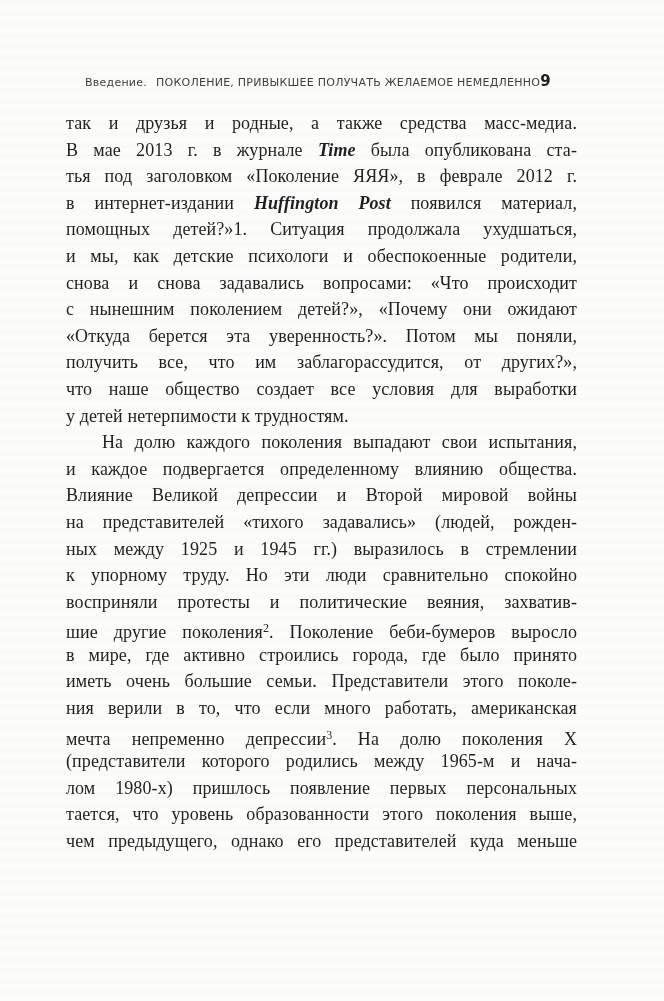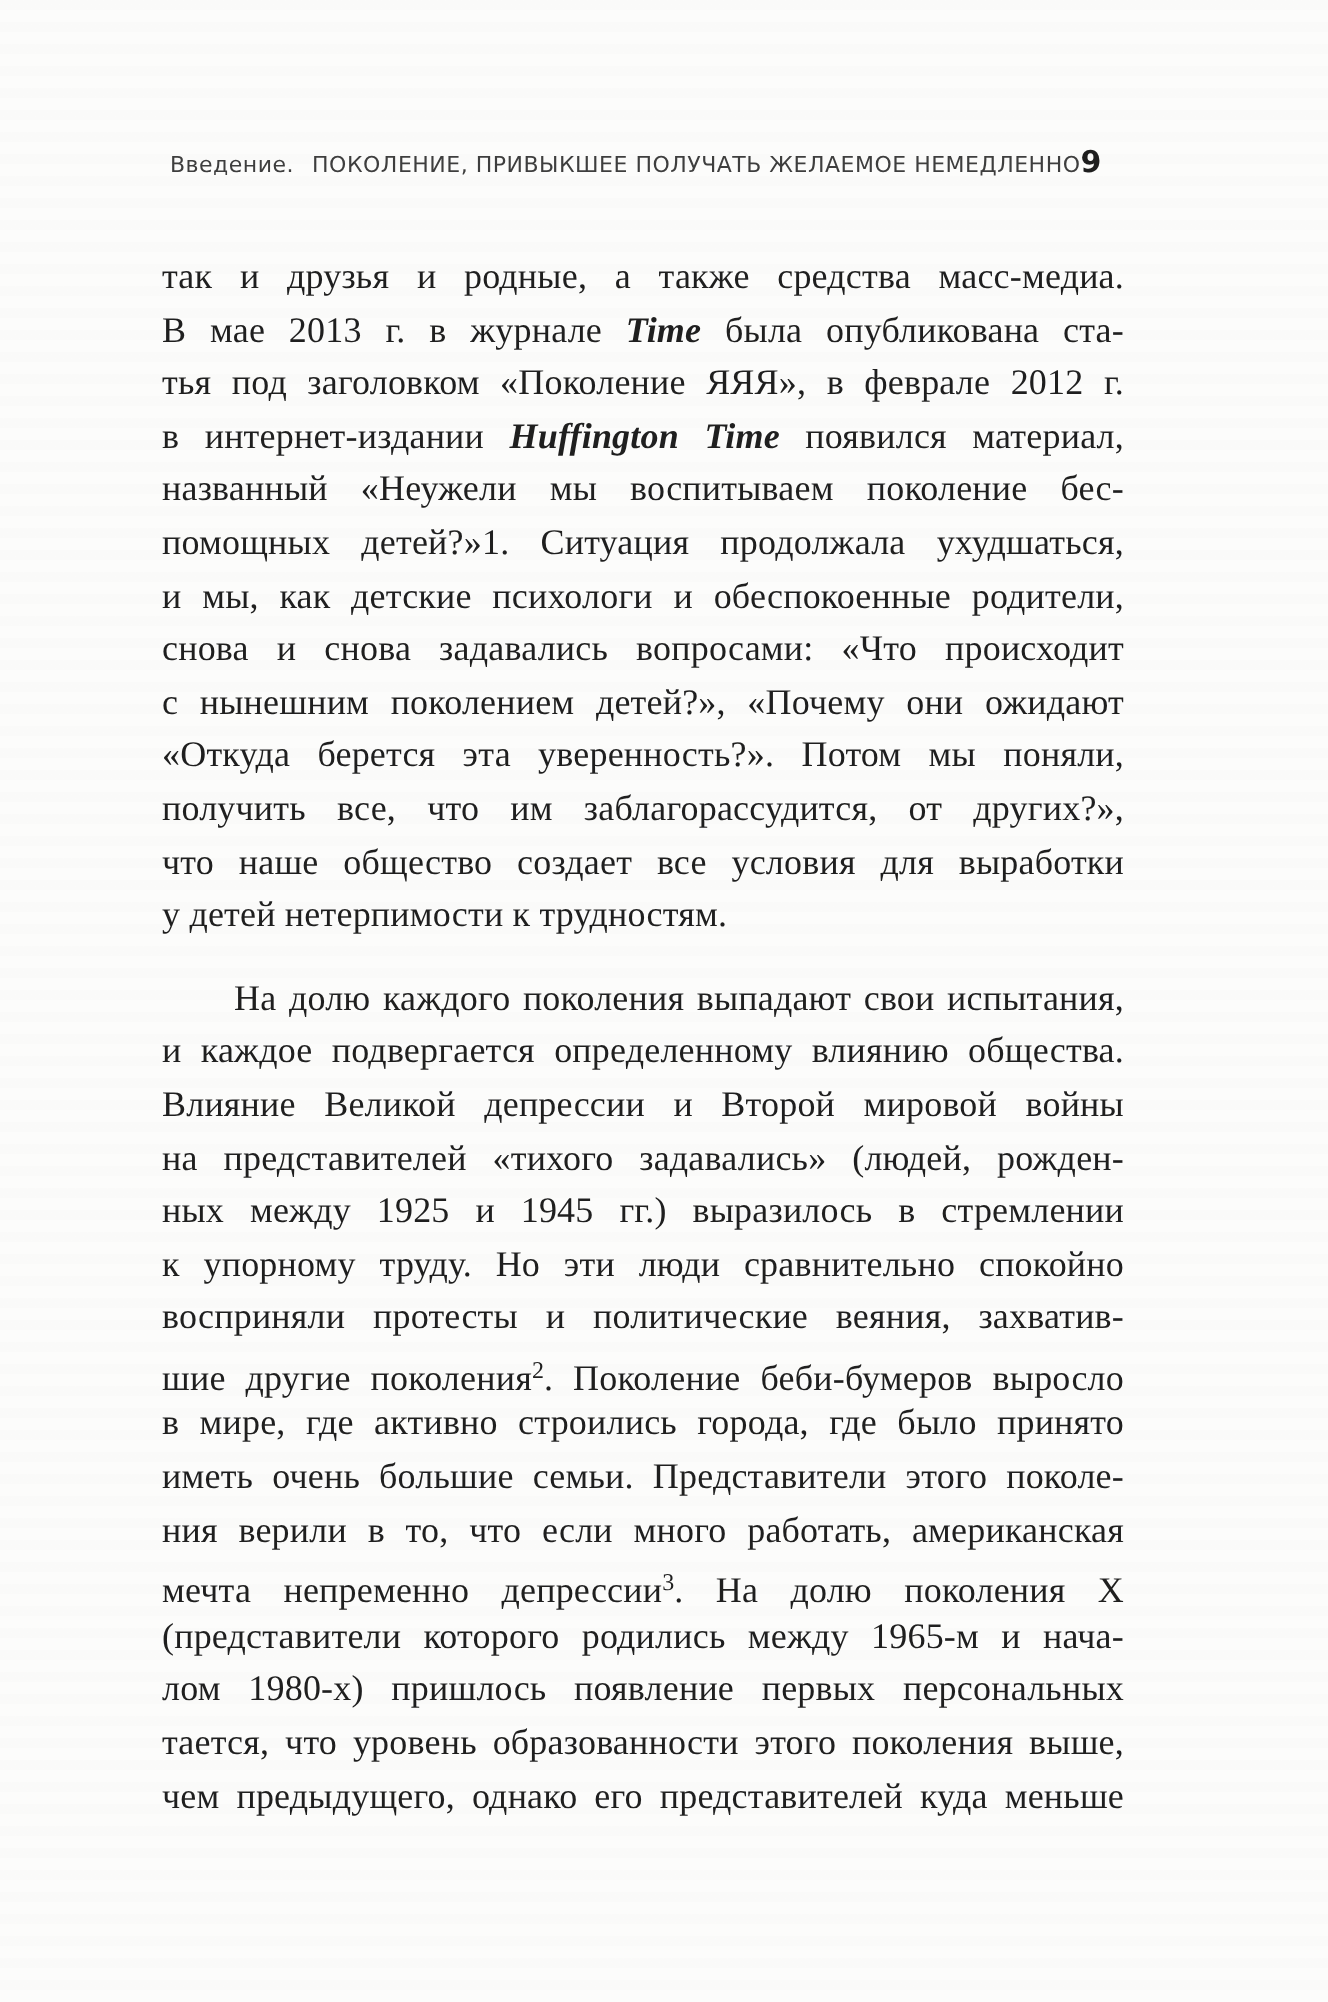--- a/index.html
+++ b/index.html
@@ -42,21 +42,21 @@
   }
   .page-body {
     position: absolute;
     left: 66px;
     top: 110px;
     width: 511px;
     color: #1f1f1f;
     font-size: 18px;
     letter-spacing: 0.1px;
   }
-  .paragraph { margin: 15px; }
+  .paragraph { margin: 0; }
   .line {
     height: 26.6px;
     line-height: 26.6px;
     white-space: nowrap;
     text-align: justify;
     text-align-last: justify;
     overflow: visible;
   }
   .line.lastline {
     text-align-last: left;
@@ -79,22 +79,21 @@
     <div class="header-left">
       <span class="header-section">Введение.</span><span>ПОКОЛЕНИЕ, ПРИВЫКШЕЕ ПОЛУЧАТЬ ЖЕЛАЕМОЕ НЕМЕДЛЕННО</span>
     </div>
     <div class="page-number">9</div>
   </div>
   <div class="page-body">
       <div class="paragraph">
         <div class="line"><span>так и друзья и родные, а также средства масс-медиа.</span></div>
         <div class="line"><span>В мае 2013 г. в журнале </span><span class="it">Time</span><span> была опубликована ста-</span></div>
         <div class="line"><span>тья под заголовком «Поколение ЯЯЯ», в феврале 2012 г.</span></div>
-        <div class="line"><span>в интернет-издании </span><span class="it">Huffington Time</span><span> появился материал,</span></div>
-        <div class="line"><span>названный «Неужели мы воспитываем поколение бес-</span></div>
+        <div class="line"><span>в интернет-издании </span><span class="it">Huffington Post</span><span> появился материал,</span></div>
         <div class="line"><span>помощных детей?»1. Ситуация продолжала ухудшаться,</span></div>
         <div class="line"><span>и мы, как детские психологи и обеспокоенные родители,</span></div>
         <div class="line"><span>снова и снова задавались вопросами: «Что происходит</span></div>
         <div class="line"><span>с нынешним поколением детей?», «Почему они ожидают</span></div>
         <div class="line"><span>«Откуда берется эта уверенность?». Потом мы поняли,</span></div>
         <div class="line"><span>получить все, что им заблагорассудится, от других?»,</span></div>
         <div class="line"><span>что наше общество создает все условия для выработки</span></div>
         <div class="line lastline"><span>у детей нетерпимости к трудностям.</span></div>
       </div>
       <div class="paragraph">

